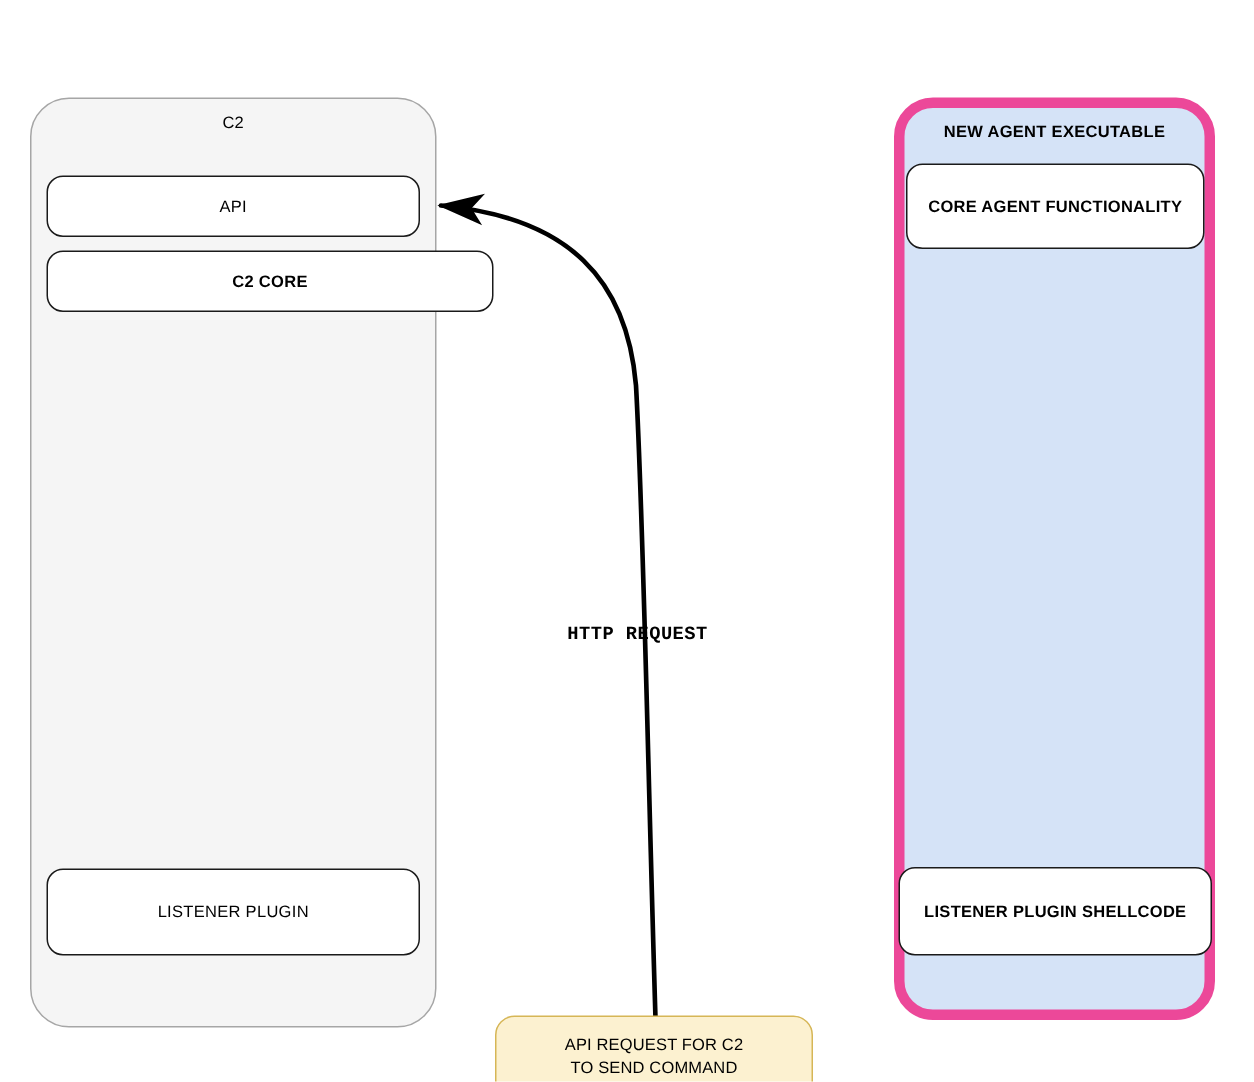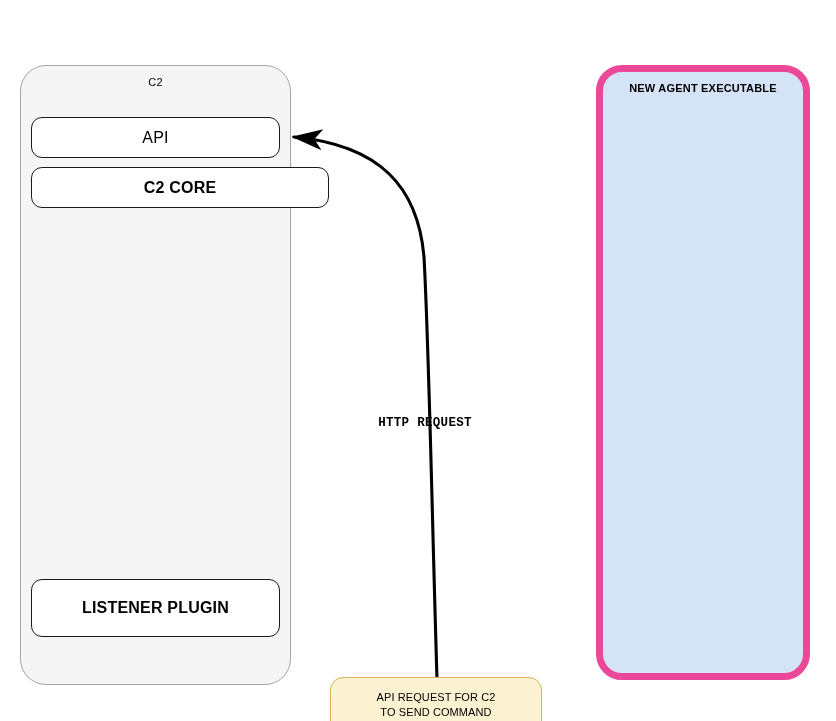--- a/index.html
+++ b/index.html
@@ -71,21 +71,21 @@
   .node {
     position: absolute;
     box-sizing: border-box;
     background: #ffffff;
     border: 1.4px solid #1a1a1a;
     border-radius: 11px;
     display: flex;
     align-items: center;
     justify-content: center;
     text-align: center;
-    font-size: 16px;
+    font-size: 11px;
     line-height: 14px;
     letter-spacing: 0.2px;
   }
   .node-api {
     left: 31px;
     top: 70px;
     width: 249px;
     height: 41px;
   }
   .node-c2core {
@@ -93,21 +93,20 @@
     top: 120px;
     width: 298px;
     height: 41px;
     font-weight: bold;
   }
   .node-listener {
     left: 31px;
     top: 532px;
     width: 249px;
     height: 58px;
-    font-weight: bold;
   }
   .node-coreagent {
     left: 604px;
     top: 62px;
     width: 199px;
     height: 57px;
     font-weight: 700;
     border-width: 1.6px;
   }
   .node-shellcode {
@@ -181,21 +180,27 @@
   </div>
 
   <div class="node node-listener">
     <span>LISTENER PLUGIN</span>
   </div>
 
   <div class="panel panel-agent">
     <div class="panel-title">NEW AGENT EXECUTABLE</div>
   </div>
 
-
+  <div class="node node-coreagent">
+    <span>CORE AGENT FUNCTIONALITY</span>
+  </div>
+
+  <div class="node node-shellcode">
+    <span>LISTENER PLUGIN SHELLCODE</span>
+  </div>
 
   <svg class="flow" viewBox="0 0 836 721">
     <defs>
       <marker id="arrowhead" markerWidth="10" markerHeight="8" refX="9.2" refY="4" orient="auto" markerUnits="strokeWidth">
         <path d="M 10 4 L 0 0.6 L 2.6 4 L 0 7.4 Z" fill="#000000"></path>
       </marker>
     </defs>
     <path d="M 437 632 C 432 470 429 300 424 210 C 418 140 380 98 294 90" fill="none" stroke="#000000" stroke-width="3.1" stroke-linecap="round" marker-end="url(#arrowhead)"></path>
   </svg>
 

